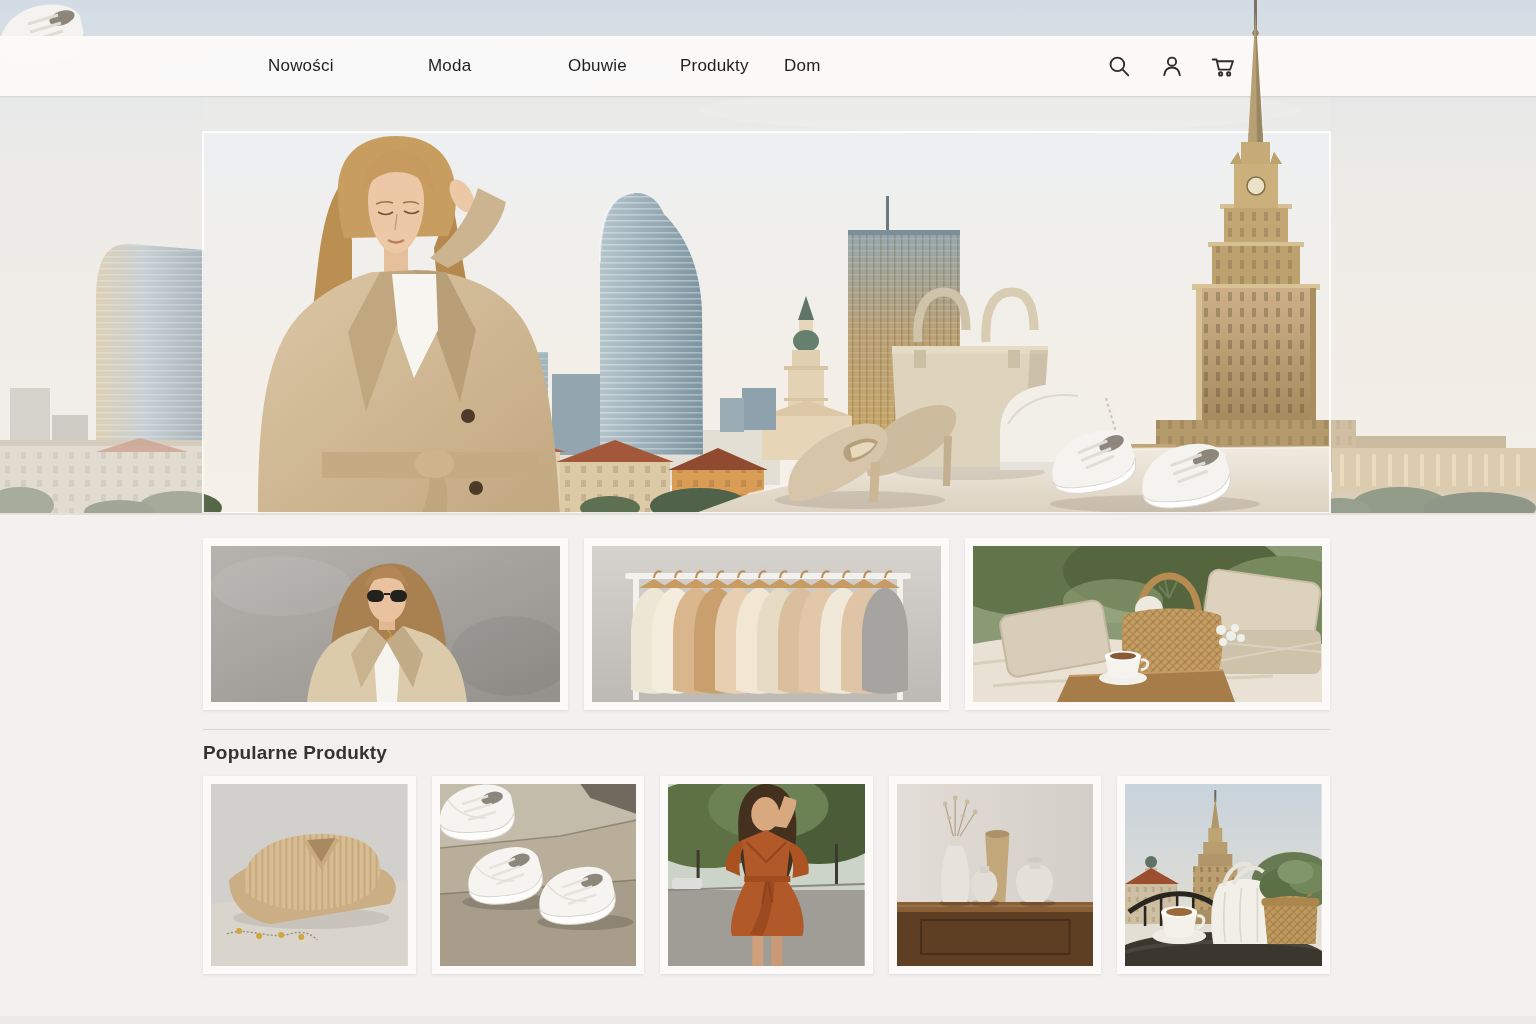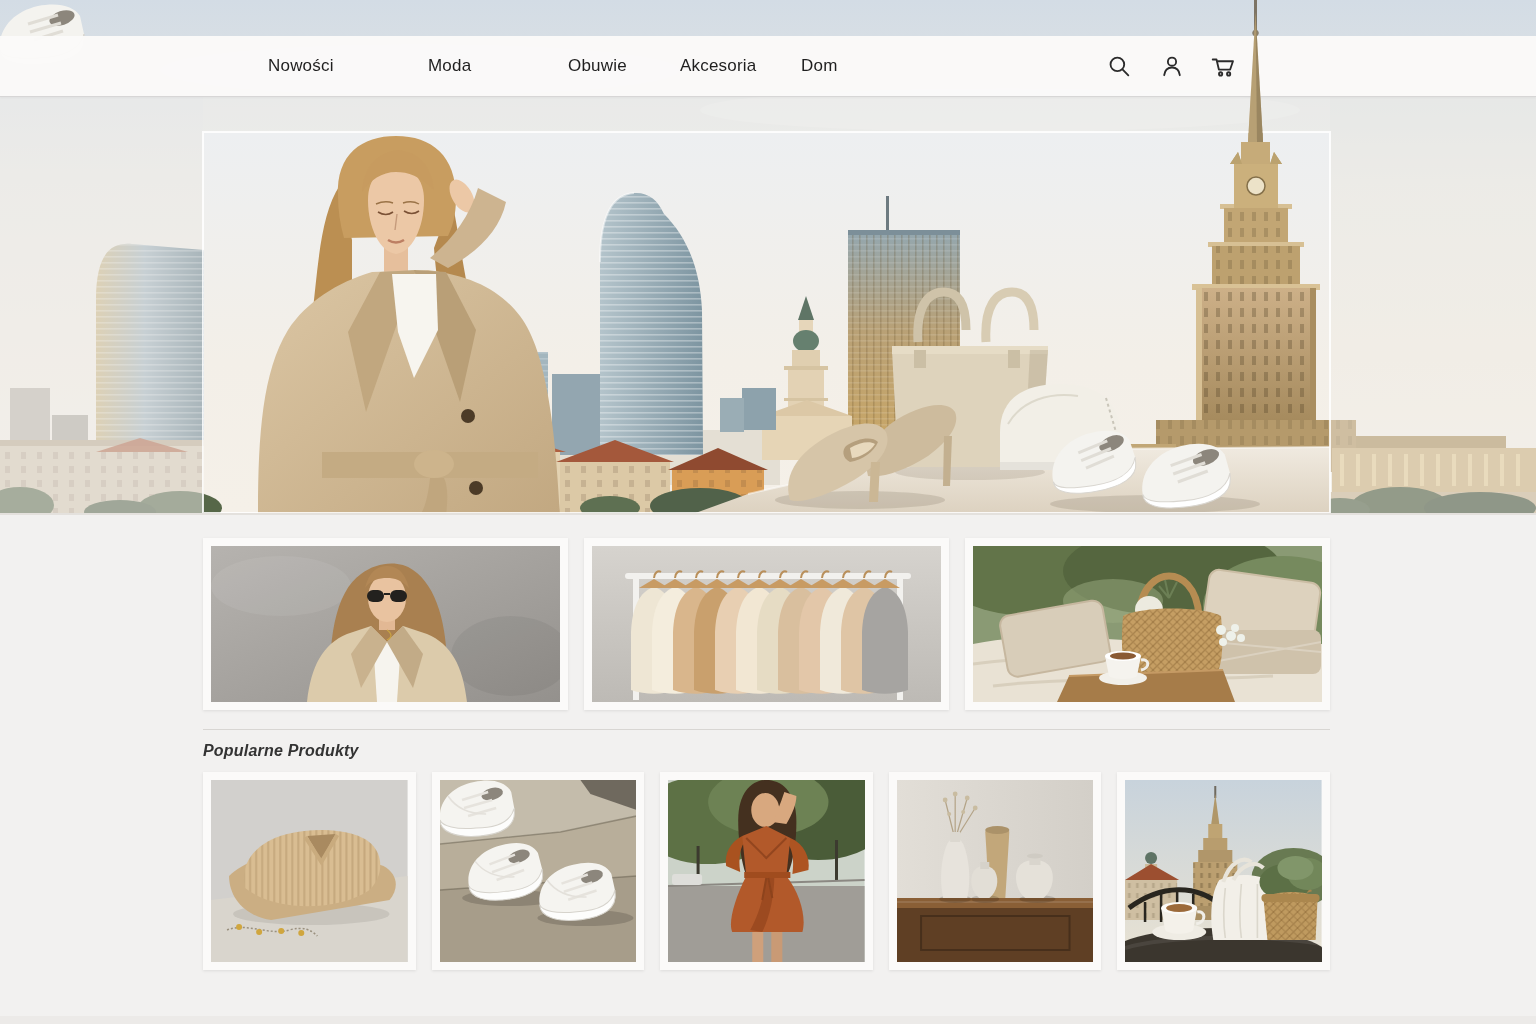--- a/index.html
+++ b/index.html
@@ -29,22 +29,22 @@
   .content{position:absolute;left:203px;top:538px;width:1127px;z-index:1;}
   .cat-row{display:flex;gap:16px;height:172px;}
   .prod-row{display:flex;gap:16px;height:198px;}
   .tile{
     flex:1;background:#fbfaf9;padding:8px;box-sizing:border-box;
     box-shadow:0 1px 3px rgba(0,0,0,0.09);cursor:pointer;margin:0;
   }
   .tile svg{width:100%;height:100%;display:block;}
   .divider{margin:19px 0 0 0;border:none;border-top:1px solid #d8d6d3;height:0;}
   h2.section-heading{
-    margin:12px 0 12px 0;font-size:16px;font-weight:600;color:#333;
-    letter-spacing:0.2px;font-family:"Liberation Sans",sans-serif;font-style:italic;
+    margin:12px 0 12px 0;font-size:19px;font-weight:600;color:#333;
+    letter-spacing:0.2px;font-family:"Liberation Sans",sans-serif;
   }
   .footer-strip{position:absolute;left:0;bottom:0;width:100%;height:8px;background:#eceae8;z-index:0;}
 </style>
 </head>
 <body>
 
 <div class="hero-zone">
 
   <svg class="hero-svg" width="1536" height="515" viewBox="0 0 1536 515" role="img" aria-label="Kobieta w beżowym trenczu na tle panoramy Warszawy z szpilkami, torebkami i białymi sneakersami">
     <defs>
@@ -289,22 +289,22 @@
     <polygon points="1230,164 1238,152 1242,164" fill="#bba26f"></polygon>
     <polygon points="1270,164 1274,152 1282,164" fill="#bba26f"></polygon>
     <rect x="1234" y="164" width="44" height="44" fill="#cbb07c"></rect>
     <circle cx="1256" cy="186" r="9" fill="#ece2c8" stroke="#84704a" stroke-width="1.5"></circle>
   </svg>
 
   <nav>
     <div class="nav-item" style="left:268px">Nowości</div>
     <div class="nav-item" style="left:428px">Moda</div>
     <div class="nav-item" style="left:568px">Obuwie</div>
-    <div class="nav-item" style="left:680px">Akcesoria</div>
-    <div class="nav-item" style="left:801px">Dom</div>
+    <div class="nav-item" style="left:680px">Produkty</div>
+    <div class="nav-item" style="left:784px">Dom</div>
 
     <span class="nav-icon" style="left:1106px">
       <svg viewBox="0 0 24 24" fill="none" stroke="#2b2b2b" stroke-width="1.7" stroke-linecap="round">
         <circle cx="10.5" cy="10.5" r="6.3"></circle>
           <line x1="15.2" y1="15.2" x2="20.6" y2="20.6"></line>
       </svg>
     </span>
     <span class="nav-icon" style="left:1159px">
       <svg viewBox="0 0 24 24" fill="none" stroke="#2b2b2b" stroke-width="1.7" stroke-linecap="round">
         <circle cx="12" cy="8" r="3.8"></circle>

